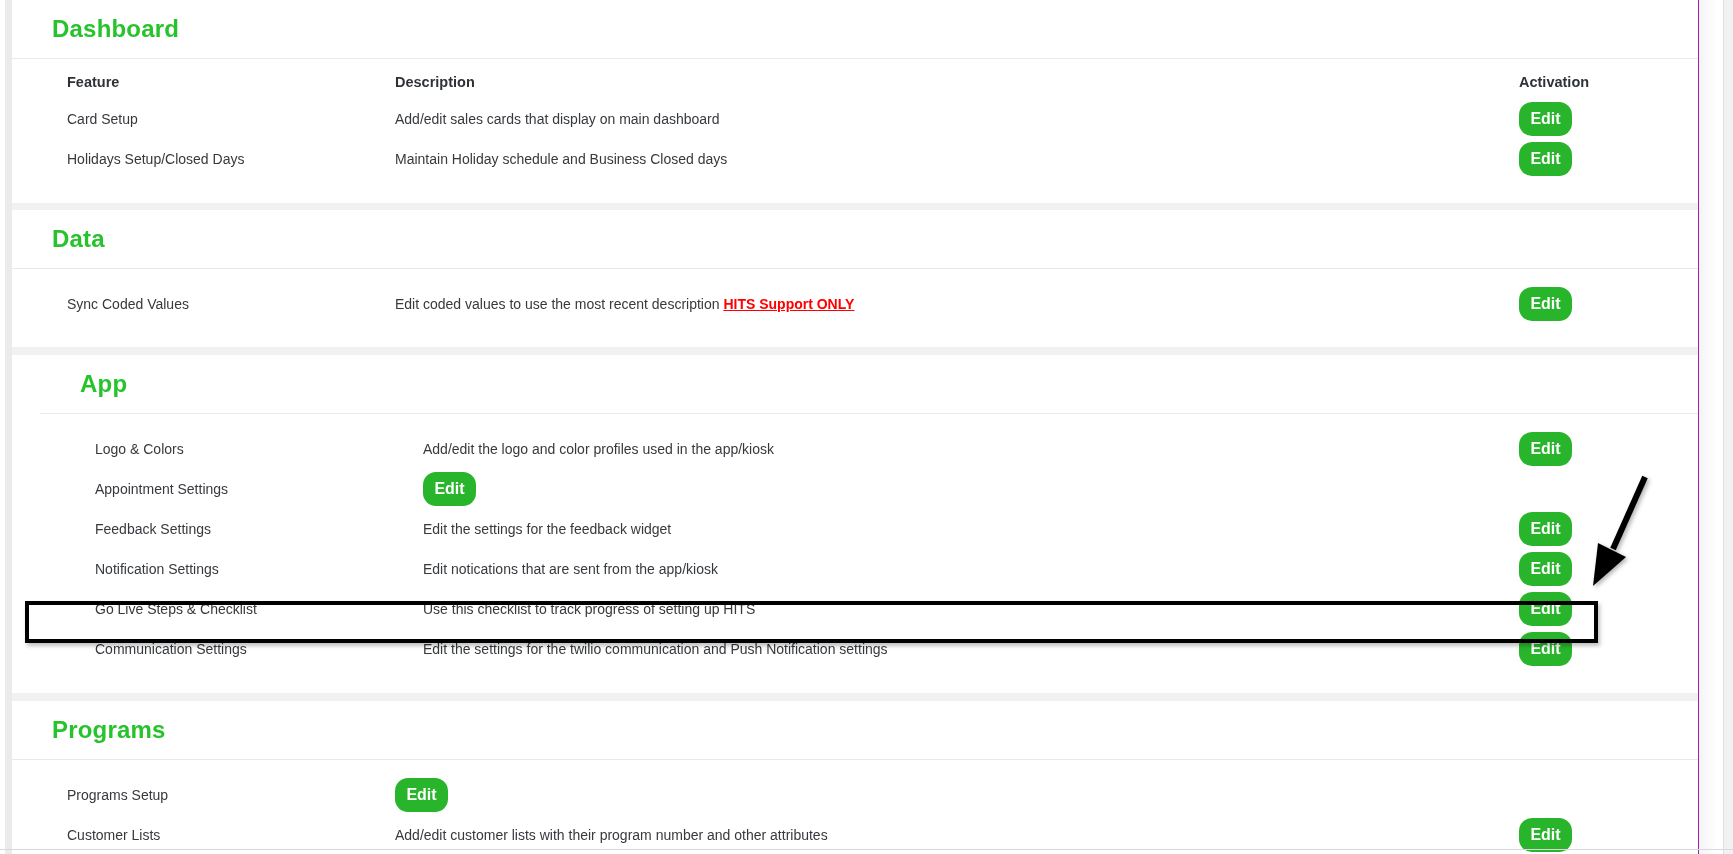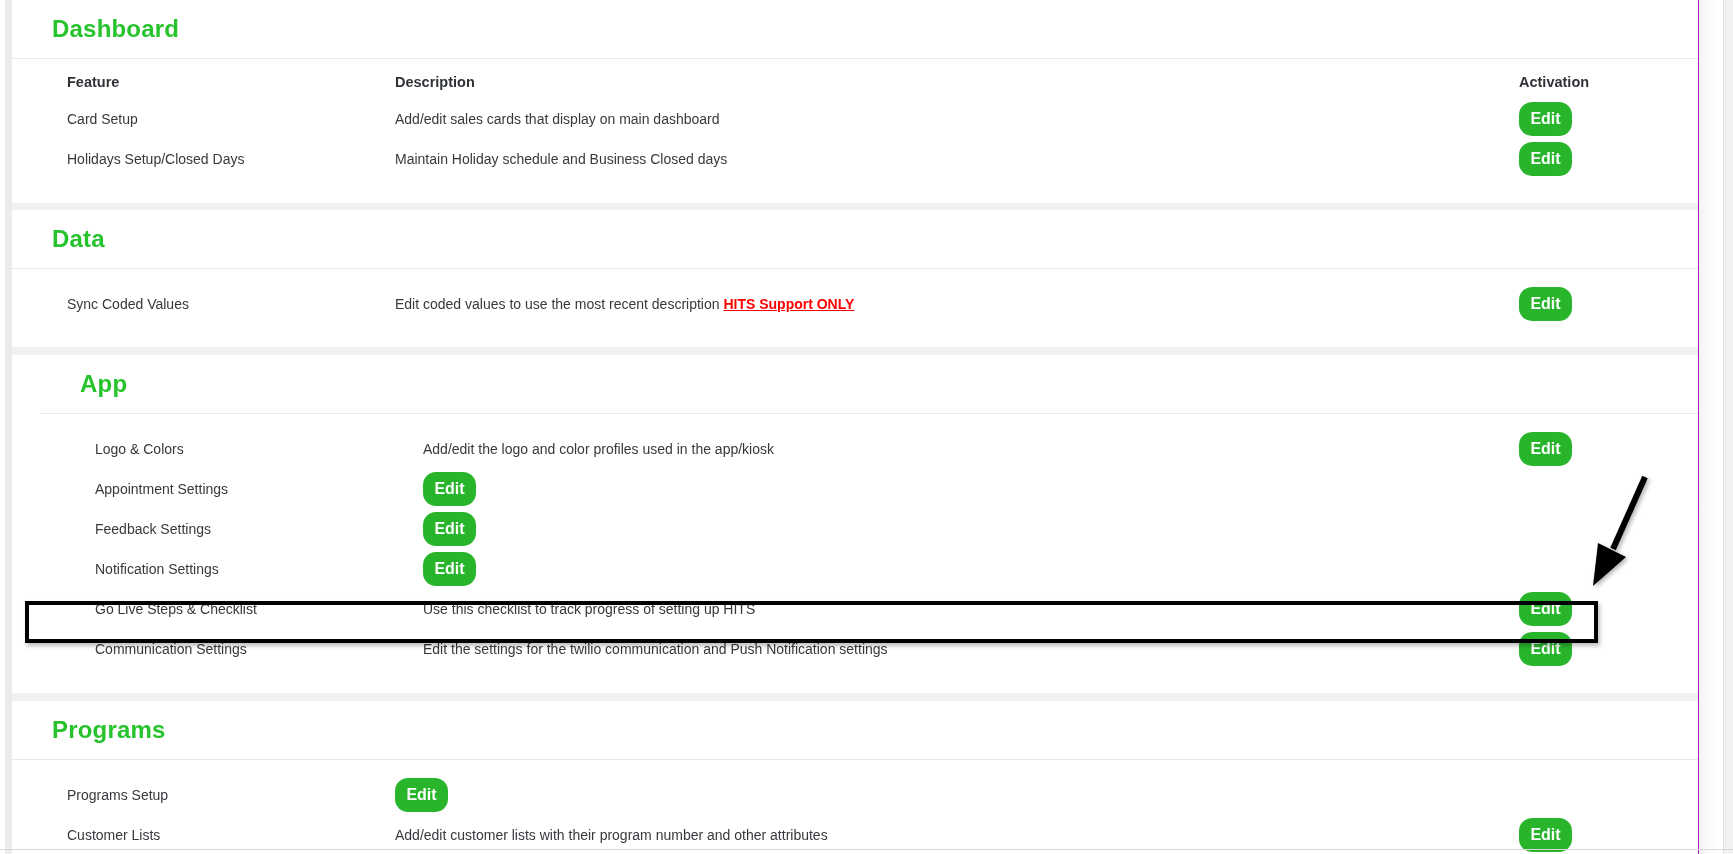--- a/index.html
+++ b/index.html
@@ -113,26 +113,28 @@
             </div>
         </div>
         <div class="trow">
           <div class="cell-feature">Appointment Settings</div>
           <div class="cell-action">
               <button class="edit-btn">Edit</button>
             </div>
         </div>
         <div class="trow">
           <div class="cell-feature">Feedback Settings</div>
+          <div class="cell-desc"><span>Edit the settings for the feedback widget</span></div>
           <div class="cell-action">
               <button class="edit-btn">Edit</button>
             </div>
         </div>
         <div class="trow">
           <div class="cell-feature">Notification Settings</div>
+          <div class="cell-desc"><span>Edit notications that are sent from the app/kiosk</span></div>
           <div class="cell-action">
               <button class="edit-btn">Edit</button>
             </div>
         </div>
         <div class="trow">
           <div class="cell-feature">Go Live Steps &amp; Checklist</div>
           <div class="cell-desc"><span>Use this checklist to track progress of setting up HITS</span></div>
           <div class="cell-action">
               <button class="edit-btn">Edit</button>
             </div>

